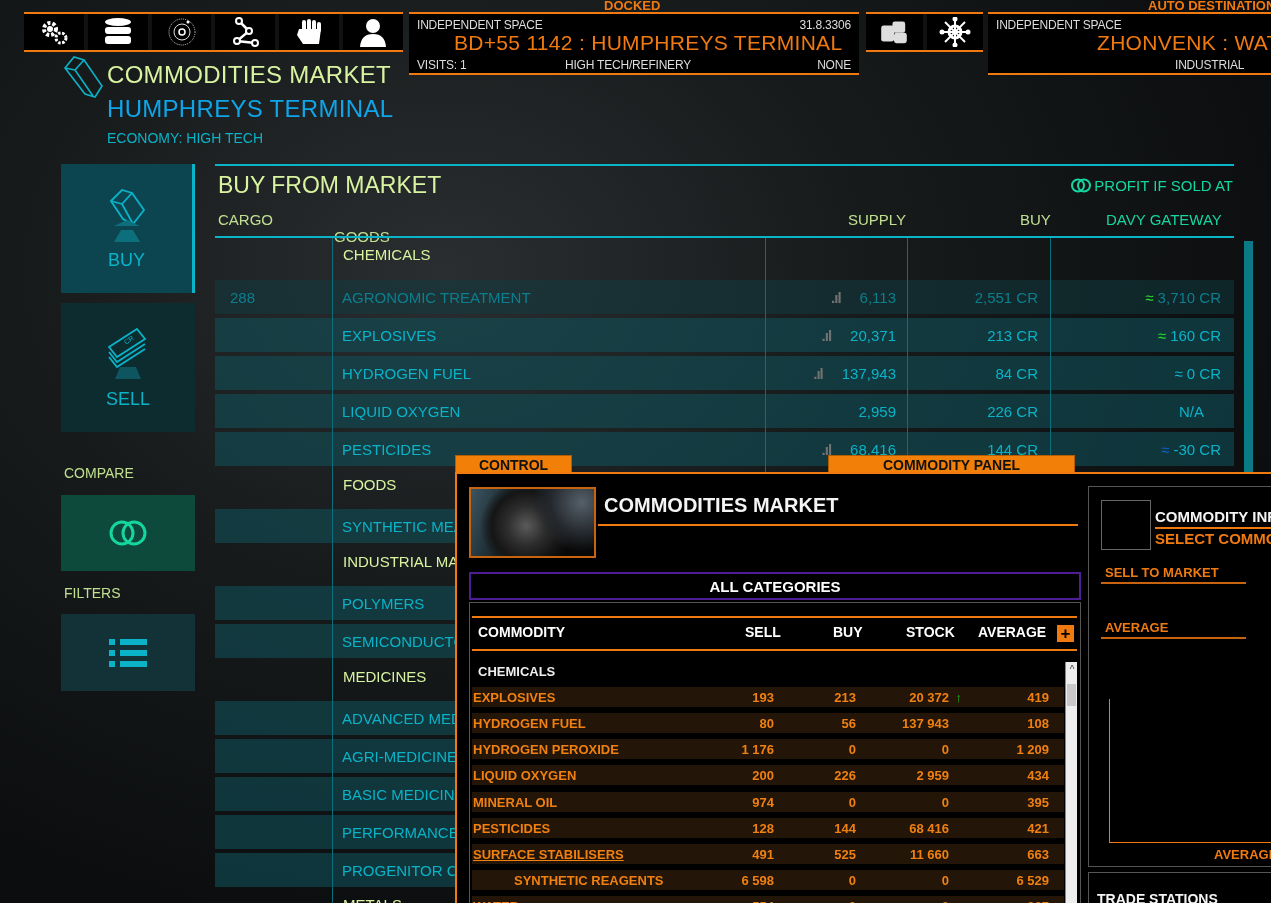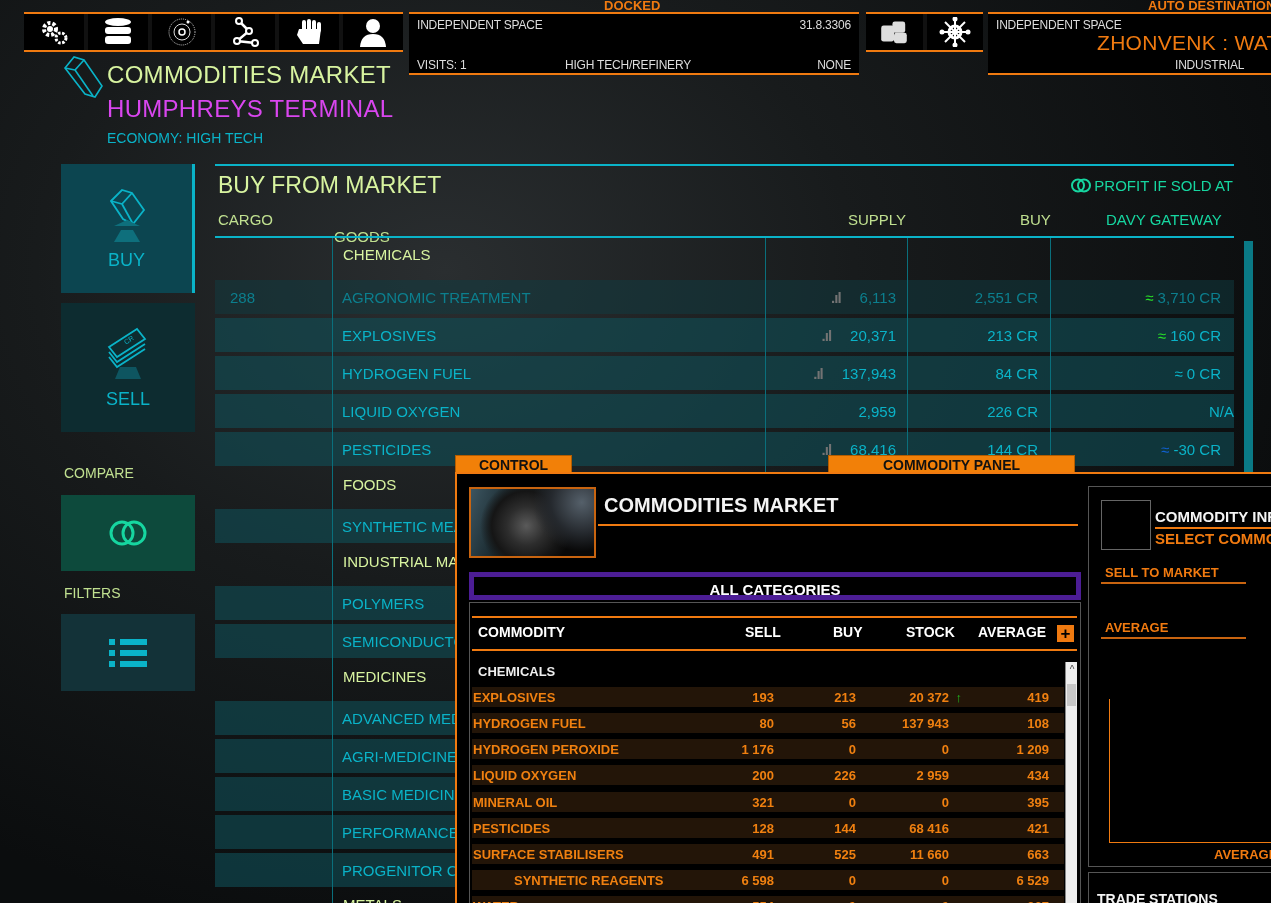--- a/index.html
+++ b/index.html
@@ -38,21 +38,21 @@
   .loc-small { color: #ddd; font-size: 12px; font-family: "Liberation Sans", sans-serif; position: absolute; letter-spacing: -0.2px;}
   .loc-big { color: #f07a10; font-size: 21px; position: absolute; font-family: "Liberation Sans", sans-serif; letter-spacing: 0.3px; }
   .money-tools {
     left: 866px; top: 12px; width: 117px; height: 40px;
     border-top: 2px solid #f07a10; border-bottom: 2px solid #f07a10;
     background: #111; display: flex; gap: 4px;
   }
 
   
   .hdr-title { left: 107px; top: 61px; font-size: 24px; color: #d8f4a0; letter-spacing: 0.3px; }
-  .hdr-station { left: 107px; top: 95px; font-size: 24px; color: #d946ef; letter-spacing: 0.3px; }
+  .hdr-station { left: 107px; top: 95px; font-size: 24px; color: #0ea5e9; letter-spacing: 0.3px; }
   .hdr-econ { left: 107px; top: 130px; font-size: 14px; color: #0ab3c8; }
 
   
   .side-btn {
     left: 61px; width: 134px; display: flex; flex-direction: column; align-items: center; justify-content: center;
   }
   .side-btn .lbl { font-size: 18px; color: #0ab3c8; margin-top: 8px; }
   .buy-btn { top: 164px; height: 129px; background: #0c4550; border-right: 3px solid #0ab3c8; }
   .sell-btn { top: 303px; height: 129px; background: #0d2c30; }
   .side-label { left: 64px; font-size: 14px; color: #c0e090; }
@@ -100,21 +100,21 @@
   .ov-select {
     left: 141px; top: 54px; width: 484px; height: 26px; border: 1px solid #555; background: #000;
     color: #fff; font-weight: bold; font-size: 15px; padding: 5px 0 0 5px;
     font-family: "Liberation Sans Narrow", "Liberation Sans", sans-serif;
   }
   .ov-select-arrow {
     position: absolute; right: 0; top: 0; width: 24px; height: 24px; background: #f07a10;
     color: #000; font-size: 16px; text-align: center; line-height: 24px;
   }
   .ov-cats {
-    left: 12px; top: 98px; width: 612px; height: 28px; border: 5px solid #4c1d95;
+    left: 12px; top: 98px; width: 612px; height: 28px; border: 2px solid #4c1d95;
     color: #fff; font-weight: bold; font-size: 15px; text-align: center; line-height: 26px;
     font-family: "Liberation Sans Narrow", "Liberation Sans", sans-serif;
   }
   .ov-table-box { left: 12px; top: 128px; width: 612px; height: 310px; border: 1px solid #555; }
   .ov-th-line { height: 2px; background: #f07a10; left: 15px; width: 605px; }
   .ov-th { top: 150px; color: #fff; font-weight: bold; font-size: 14px; font-family: "Liberation Sans Narrow", "Liberation Sans", sans-serif; }
   .ov-plus { left: 600px; top: 151px; width: 17px; height: 17px; background: #f07a10; color: #000; font-weight: bold; text-align: center; line-height: 17px; font-size: 17px; }
   .ov-cat { left: 21px; top: 190px; color: #eee; font-weight: bold; font-size: 13px; font-family: "Liberation Sans Narrow", "Liberation Sans", sans-serif; }
   .ov-row {
     left: 15px; width: 592px; height: 20px; background: #231508;
@@ -187,20 +187,21 @@
         <circle cx="16" cy="9" r="7" fill="#fff"></circle>
         <path d="M3 30 Q4 17 16 17 Q28 17 29 30 Z" fill="#fff"></path>
       </svg>
   </div>
 </div>
 
 <div class="abs loc-label-top" style="left:604px;top:-2px;">DOCKED</div>
 <div class="abs loc-panel loc1">
   <div class="loc-small" style="left:8px;top:4px;">INDEPENDENT SPACE</div>
   <div class="loc-small" style="right:8px;top:4px;">31.8.3306</div>
+  <div class="loc-big" style="left:45px;top:17px;">BD+55 1142 : HUMPHREYS TERMINAL</div>
   <div class="loc-small" style="left:8px;top:44px;">VISITS: 1</div>
   <div class="loc-small" style="left:156px;top:44px;">HIGH TECH/REFINERY</div>
   <div class="loc-small" style="right:8px;top:44px;">NONE</div>
 </div>
 
 <div class="abs money-tools">
   <div class="tool-btn">
     <svg viewBox="0 0 40 32">
         <rect x="4" y="8" width="16" height="20" rx="3" fill="#ddd"></rect>
         <rect x="18" y="3" width="16" height="14" rx="3" fill="#ddd"></rect>
@@ -323,21 +324,21 @@
 <div class="abs row" style="top:356px;">
   <span class="cell" style="left:127px;">HYDROGEN FUEL</span>
   <span class="cell" style="right:338px;"><span class="bars">.ıl</span><span>137,943</span></span>
   <span class="cell" style="right:196px;">84 CR</span>
   <span class="cell" style="right:13px;"><span>≈</span><span class="pv"> 0 CR</span></span>
 </div>
 <div class="abs row" style="top:394px;">
   <span class="cell" style="left:127px;">LIQUID OXYGEN</span>
   <span class="cell" style="right:338px;">2,959</span>
   <span class="cell" style="right:196px;">226 CR</span>
-  <span class="cell" style="right:0;">N/A</span>
+  <span class="cell" style="right:30px;">N/A</span>
 </div>
 <div class="abs row" style="top:432px;">
   <span class="cell" style="left:127px;">PESTICIDES</span>
   <span class="cell" style="right:338px;"><span class="bars">.ıl</span><span>68,416</span></span>
   <span class="cell" style="right:196px;">144 CR</span>
   <span class="cell" style="right:13px;"><span class="approx-b">≈</span><span class="pv"> -30 CR</span></span>
 </div>
 
 <div class="abs cat" style="top:476px;">FOODS</div>
 <div class="abs row" style="top:509px;">
@@ -418,34 +419,34 @@
       </div>
       <div class="abs ov-row" style="top: 291px;">
         <span style="left:1px;">LIQUID OXYGEN</span>
         <span style="right:290px;">200</span>
         <span style="right:208px;">226</span>
         <span style="right:115px;">2 959</span>
         <span style="right:15px;">434</span>
       </div>
       <div class="abs ov-row" style="top: 318px;">
         <span style="left:1px;">MINERAL OIL</span>
-        <span style="right:290px;">321</span>
+        <span style="right:290px;">974</span>
         <span style="right:208px;">0</span>
         <span style="right:115px;">0</span>
         <span style="right:15px;">395</span>
       </div>
       <div class="abs ov-row" style="top: 344px;">
         <span style="left:1px;">PESTICIDES</span>
         <span style="right:290px;">128</span>
         <span style="right:208px;">144</span>
         <span style="right:115px;">68 416</span>
         <span style="right:15px;">421</span>
       </div>
       <div class="abs ov-row" style="top: 370px;">
-        <span style="left:1px;">SURFACE STABILISERS</span>
+        <span style="left:1px;text-decoration:underline;">SURFACE STABILISERS</span>
         <span style="right:290px;">491</span>
         <span style="right:208px;">525</span>
         <span style="right:115px;">11 660</span>
         <span style="right:15px;">663</span>
       </div>
       <div class="abs ov-row" style="top: 396px;">
         <span style="left:2px;margin-left:40px;">SYNTHETIC REAGENTS</span>
         <span style="right:290px;">6 598</span>
         <span style="right:208px;">0</span>
         <span style="right:115px;">0</span>

